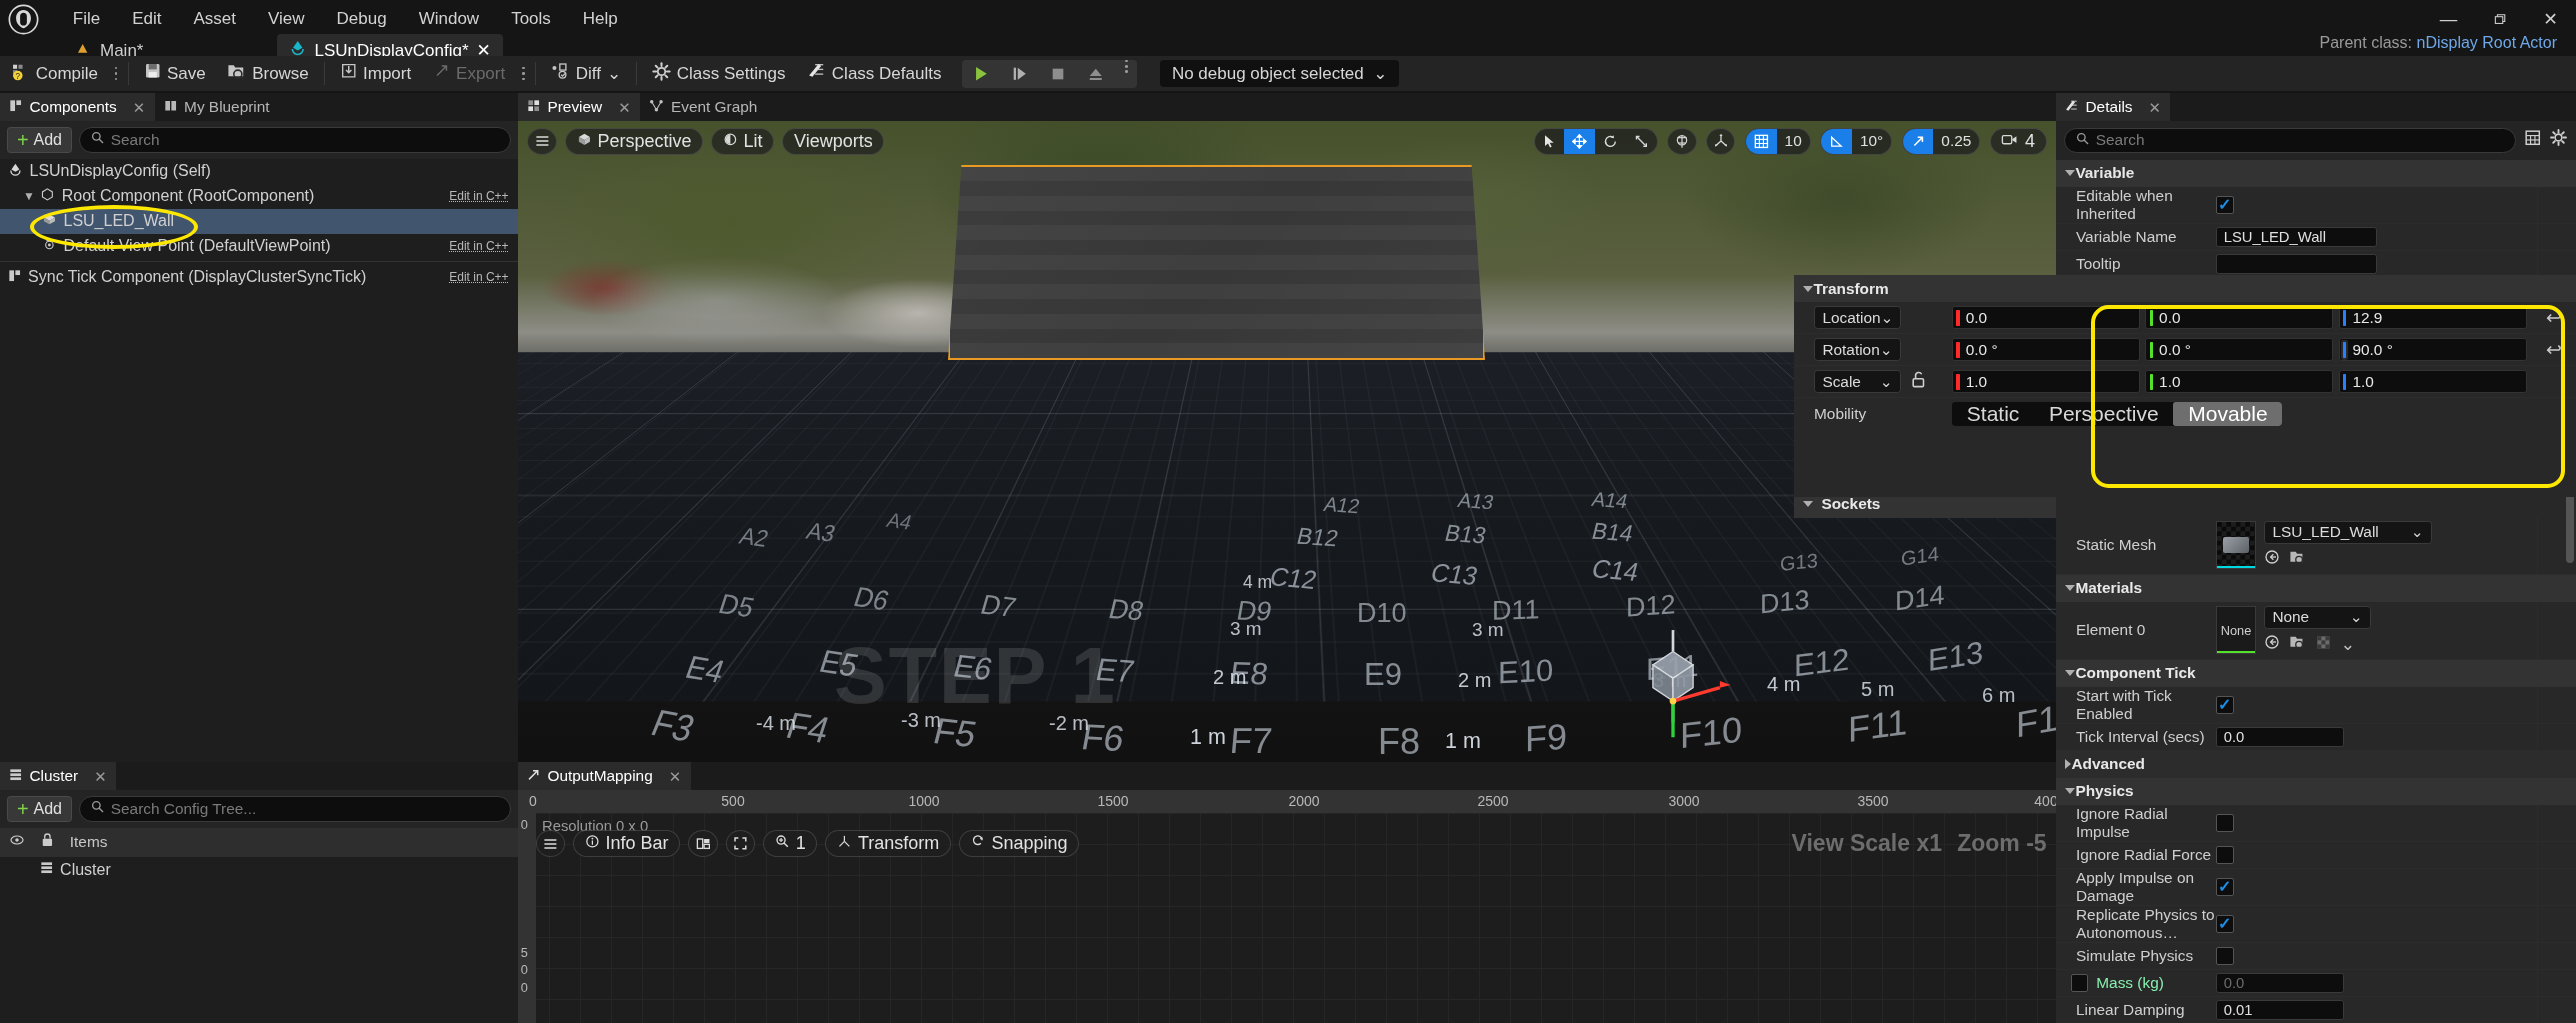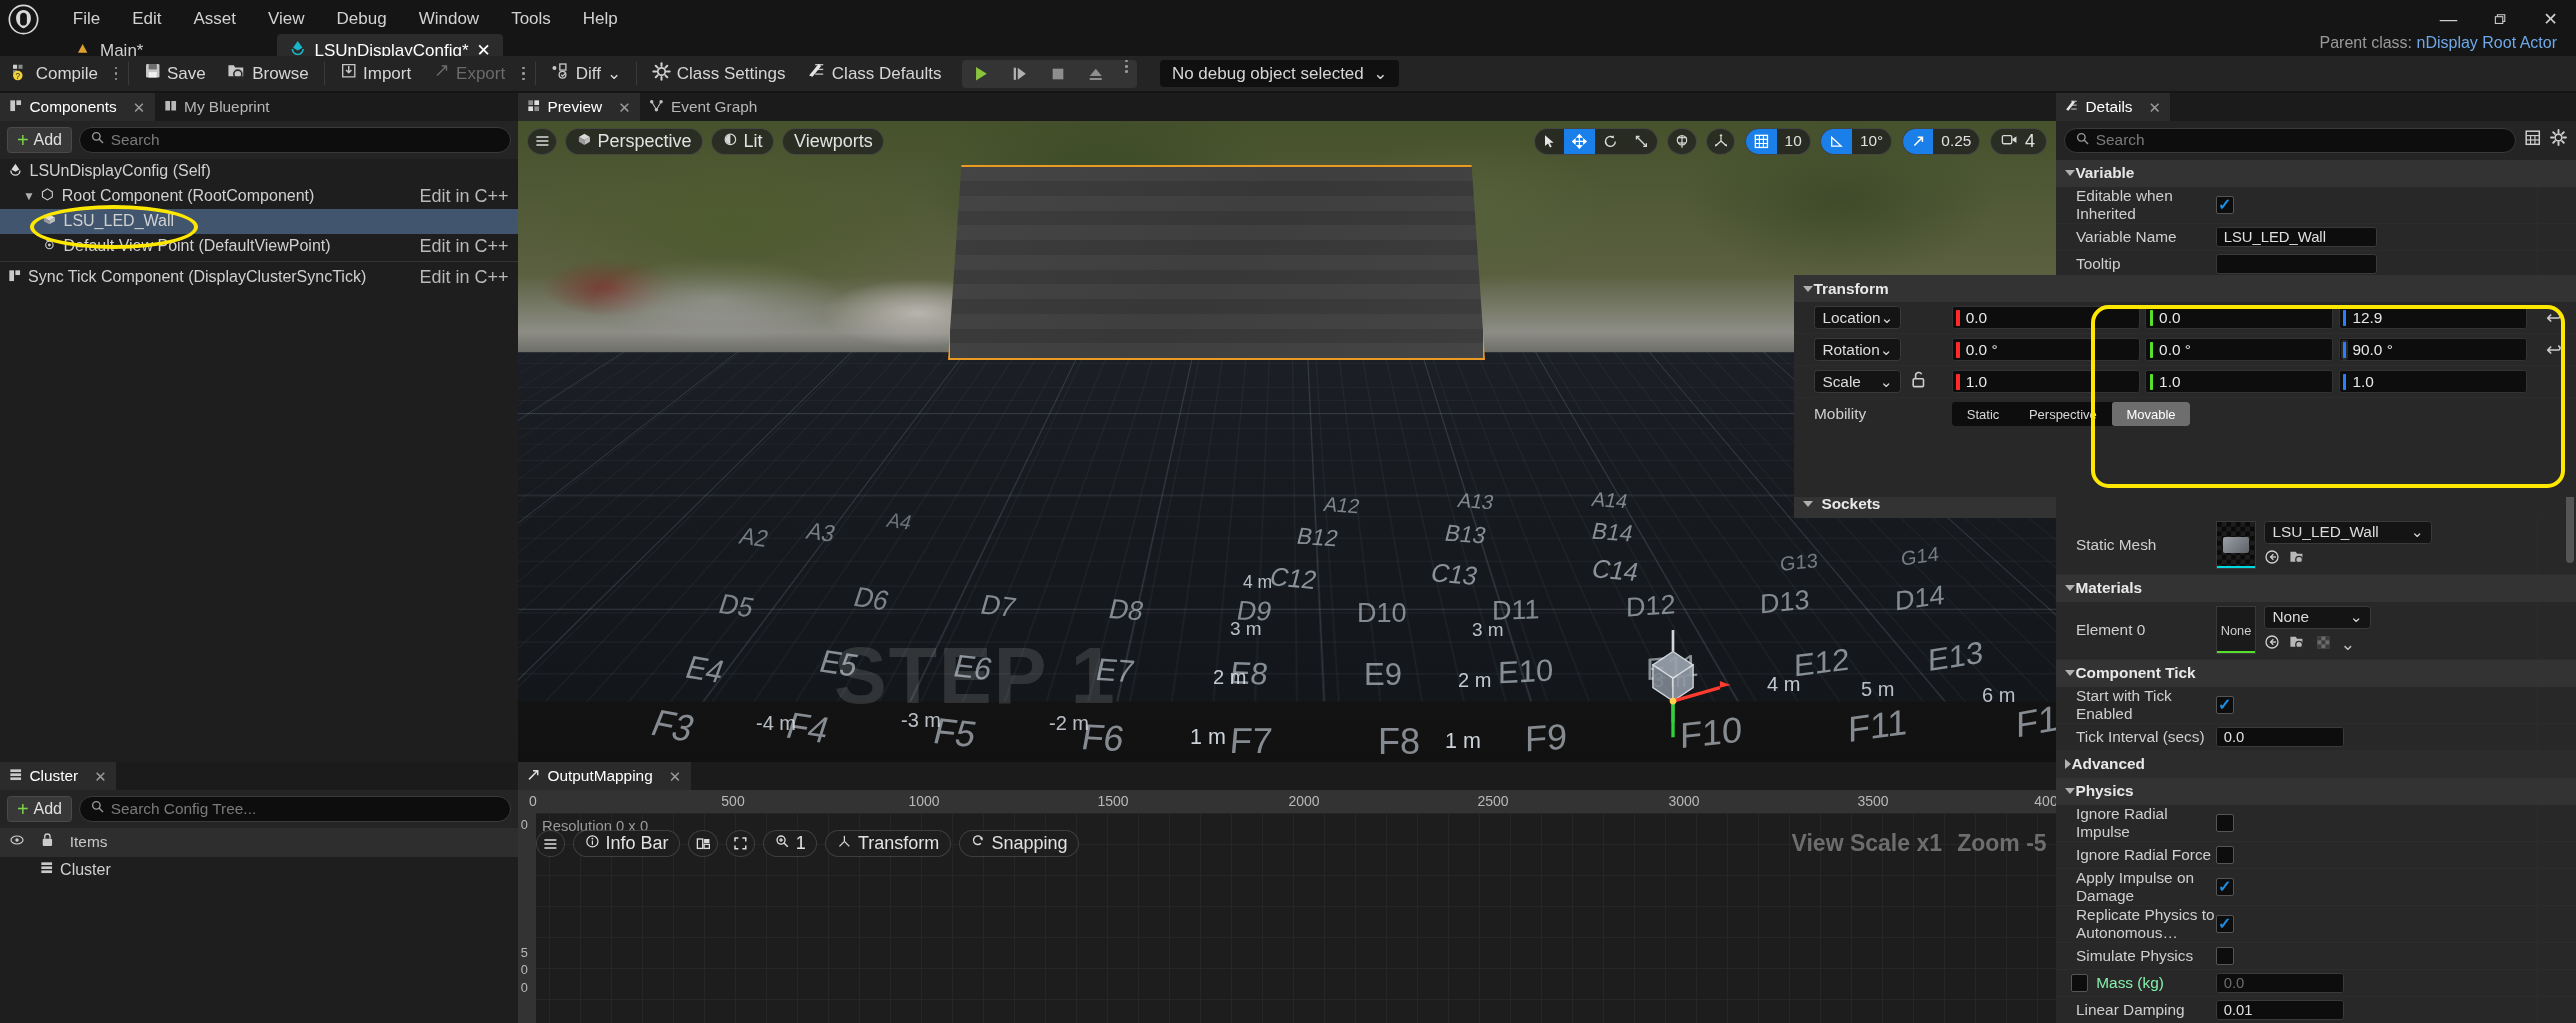--- a/index.html
+++ b/index.html
@@ -48,22 +48,22 @@
   .searchrow { display:flex; align-items:center; gap:6.7px; padding:6px 6.7px; background:#242424; }
   .btn-add { display:flex; align-items:center; gap:4.7px; background:#383838; border:0.7px solid #4a4a4a;
     border-radius:3.4px; height:25.5px; padding:0 9.4px; font-size:16px; color:#e0e0e0; }
   .btn-add .plus { color:#7fd44a; font-size:20px; line-height:1; }
   .searchbox { flex:1; display:flex; align-items:center; gap:6.7px; background:#0d0d0d; border:0.7px solid #3a3a3a;
     border-radius:13.4px; height:25.5px; padding:0 10.7px; color:#7a7a7a; font-size:15.4px; }
 
   
   .tree-row { height:25px; display:flex; align-items:center; padding-left:8px; font-size:16px; color:#d0d0d0; position:relative; }
   .tree-row.selected { background:#41556e; }
-  .tree-row .editcpp { position:absolute; right:9.4px; font-size:18px; color:#b9b9b9;
-    text-decoration-style:dotted; }
+  .tree-row .editcpp { position:absolute; right:9.4px; font-size:12px; color:#b9b9b9;
+    text-decoration:underline; text-decoration-style:dotted; }
   .tree-ind1 { padding-left:23px; }
   .tree-ind2 { padding-left:42px; }
   .tree-divider { height:0.7px; background:#333; margin:2.7px 0; }
 
   
   .vp { position:absolute; overflow:hidden; }
   .vp-toolbar { position:absolute; left:9.4px; top:6.7px; display:flex; align-items:center; gap:8px; z-index:6; }
   .pill { background:rgba(30,30,30,0.72); border:0.7px solid rgba(120,120,120,0.35); border-radius:14.8px;
     height:27px; display:flex; align-items:center; gap:6px; padding:0 10.7px; font-size:18px; color:#e2e2e2; }
   .pill.round { width:29.5px; padding:0; justify-content:center; border-radius:50%; }
@@ -116,21 +116,21 @@
   .tf-lbl { width:134px; flex:none; padding-left:20px; }
   .tf-drop { background:#141414; border:0.7px solid #3a3a3a; border-radius:3.4px; height:23px; width:87px;
     display:flex; align-items:center; justify-content:space-between; padding:0 7.4px; font-size:15.4px; color:#dcdcdc; }
   .tf-fields { flex:1; display:flex; align-items:center; gap:5.4px; padding-left:24px; padding-right:5.4px; }
   .num { flex:1; background:#0d0d0d; border:0.7px solid #333; border-radius:2.7px; height:23px; display:flex;
     align-items:center; font-size:15.4px; color:#e8e8e8; overflow:hidden; }
   .num .bar { width:3.4px; height:16px; margin:0 6px 0 3.4px; flex:none; border-radius:0.7px; }
   .num.hl { background:#0d0d0d; }
   .num.hl .bar { box-shadow:0 0 0 2px rgba(255,255,255,0.12); }
   .mob { display:flex; background:#0d0d0d; border-radius:3.4px; overflow:hidden; }
-  .mob > div { padding:0 14.8px; height:24px; display:flex; align-items:center; font-size:13px; color:#d8d8d8; }
+  .mob > div { padding:0 14.8px; height:24px; display:flex; align-items:center; font-size:21px; color:#d8d8d8; }
   .mob > div.on { background:#6e6e6e; color:#fff; border-radius:2.7px; }
 
   .yellow-ring { position:absolute; border:4.7px solid #ffe800; border-radius:17.5px; pointer-events:none; z-index:40; }
   .yellow-ellipse { position:absolute; border:4.7px solid #ffe800; border-radius:50%; pointer-events:none; z-index:40; }
   .scrollbar { position:absolute; width:8px; background:#555; border-radius:4px; }
 
   .mini-thumb { width:40px; height:48px; flex:none; border:0.7px solid #3a3a3a;
     background:
       linear-gradient(45deg,#1e1e1e 25%,transparent 25%,transparent 75%,#1e1e1e 75%),
       linear-gradient(45deg,#1e1e1e 25%,#0a0a0a 25%,#0a0a0a 75%,#1e1e1e 75%);

